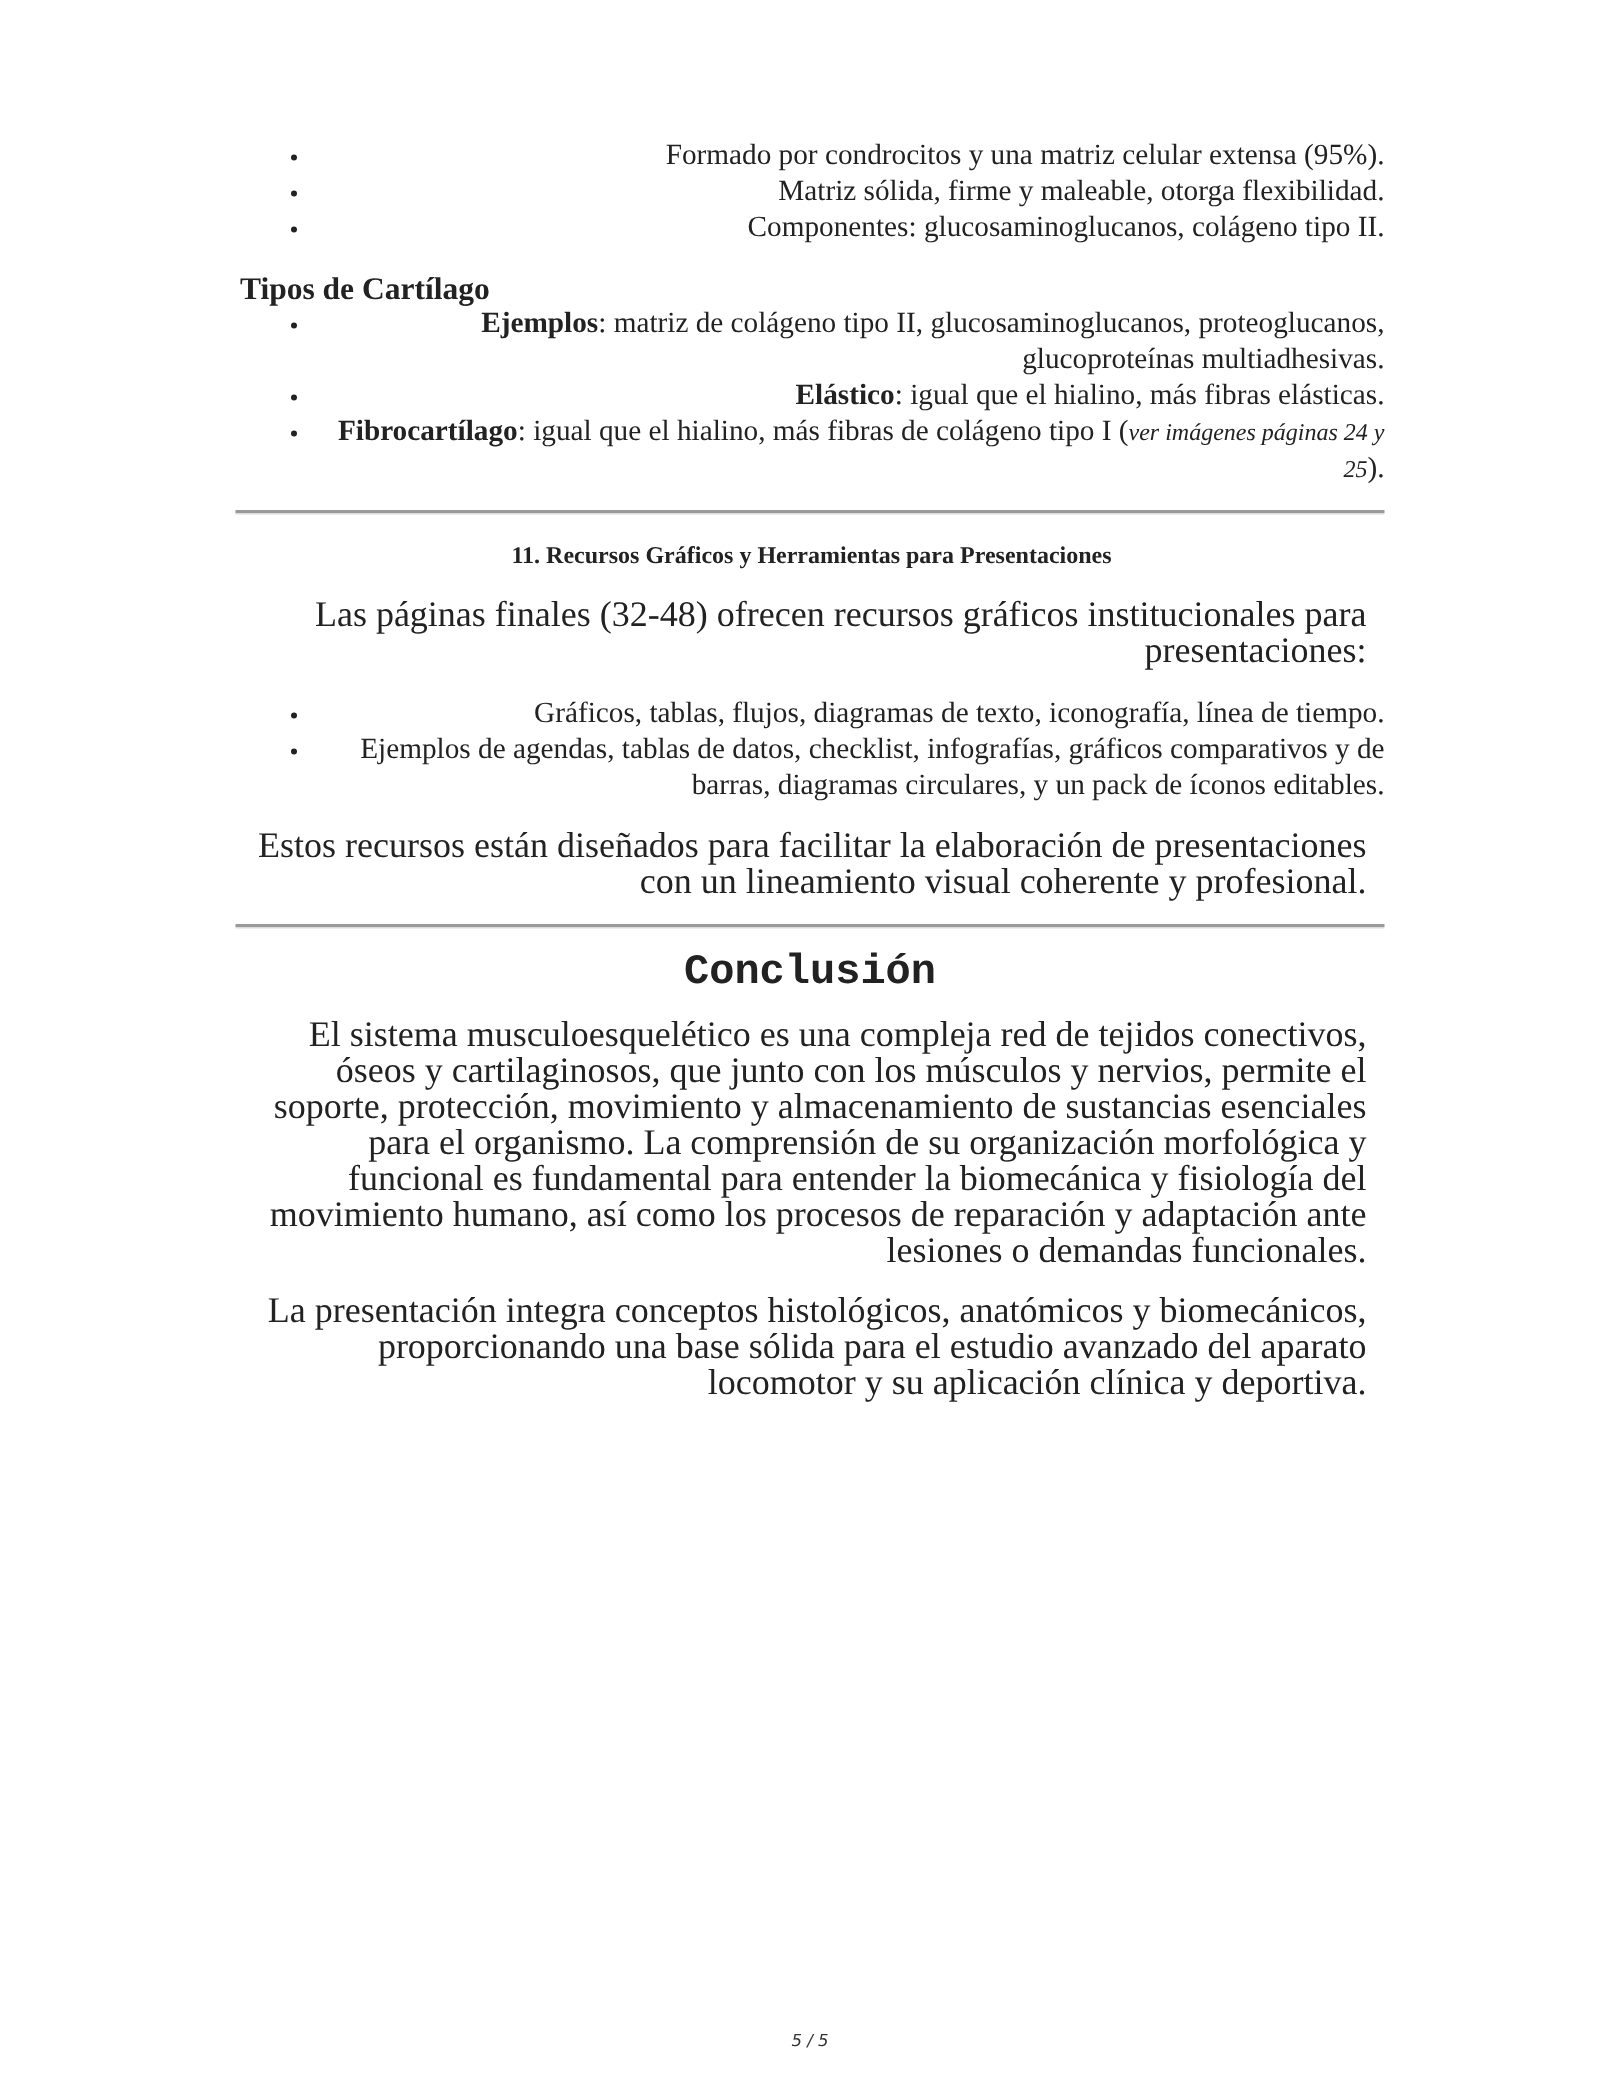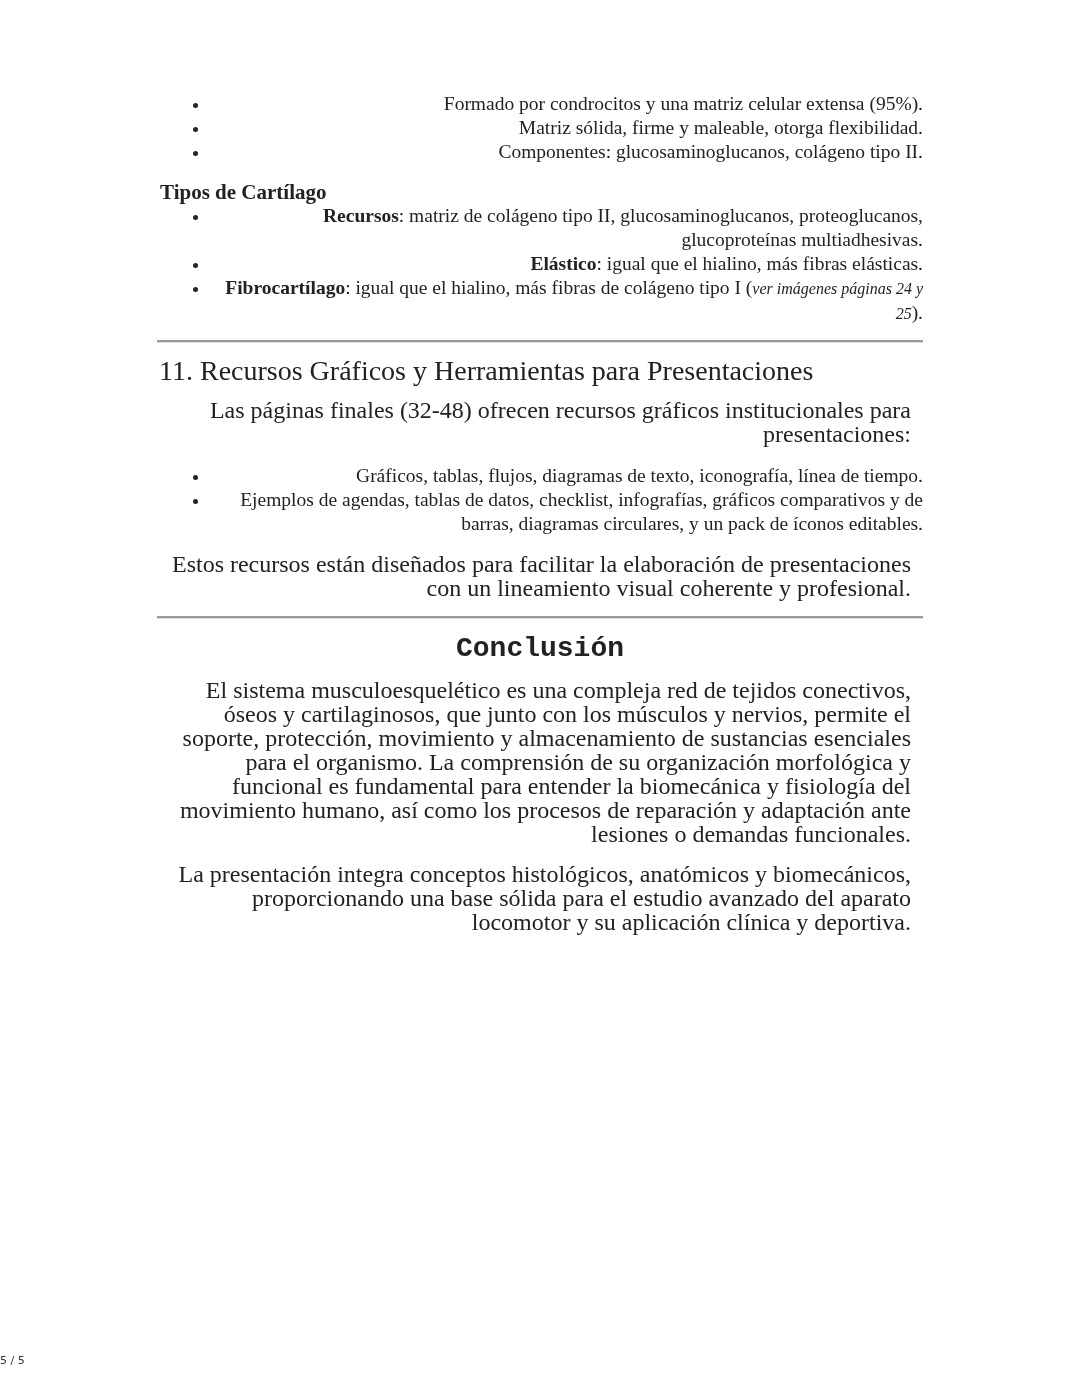--- a/index.html
+++ b/index.html
@@ -17,55 +17,55 @@
       font-family: "Liberation Serif", serif; font-size: 19.5px; line-height: 24px;
     }
     li::marker { font-size: 16px; }
     .block { margin-bottom: 16px; }
     .small-ital { font-style: italic; font-size: 16px; }
     hr.rule {
       border: none; border-top: 2px solid #9a9a9a; margin: 0; width: 766px;
       box-shadow: 0 1px 0 #dcdcdc;
     }
     h2.sec {
-      font-family: "Liberation Serif", serif; font-weight: normal; font-size: 28px;
-      margin: 14px 0 0 2px; line-height: 30px;
+      font-family: "Liberation Serif", serif; font-weight: bold; font-size: 16px;
+      margin: 14px 0 0 2px; line-height: 30px; text-align: center;
     }
     p {
       font-family: "Liberation Serif", serif; font-size: 24px; line-height: 24px;
       margin: 12px;
       text-align: right;
     }
     h2.center {
       font-family: Liberation Mono, monospace; font-weight: bold; font-size: 28px;
       text-align: center; margin: 14px 0 0 0; line-height: 34px;
     }
     .footer {
-      position: absolute; top: 1354px; left: 0; width: 1080px; text-align: left;
-      font-family: "DejaVu Sans", sans-serif; font-size: 11px; color: #333;
+      position: absolute; top: 1354px; left: 0; width: 1080px; text-align: center;
+      font-family: "DejaVu Sans", sans-serif; font-size: 11px; color: #333; font-style: italic;
     }
   </style>
 </head>
 <body>
 
 <div class="page">
 
   <div class="block">
     <ul>
       <li>Formado por condrocitos y una matriz celular extensa (95%).</li>
       <li>Matriz sólida, firme y maleable, otorga flexibilidad.</li>
       <li>Componentes: glucosaminoglucanos, colágeno tipo II.</li>
     </ul>
   </div>
 
   <div class="block" style="margin-bottom:14px;">
     <div class="sub-h">Tipos de Cartílago</div>
     <ul>
       <li>
-        <b>Recursos</b><span>: matriz de colágeno tipo II, glucosaminoglucanos, proteoglucanos, glucoproteínas multiadhesivas.</span>
+        <b>Ejemplos</b><span>: matriz de colágeno tipo II, glucosaminoglucanos, proteoglucanos, glucoproteínas multiadhesivas.</span>
       </li>
       <li>
         <b>Elástico</b><span>: igual que el hialino, más fibras elásticas.</span>
       </li>
       <li>
         <b>Fibrocartílago</b><span>: igual que el hialino, más fibras de colágeno tipo I (</span><span class="small-ital">ver imágenes páginas 24 y 25</span><span>).</span>
       </li>
     </ul>
   </div>
 

